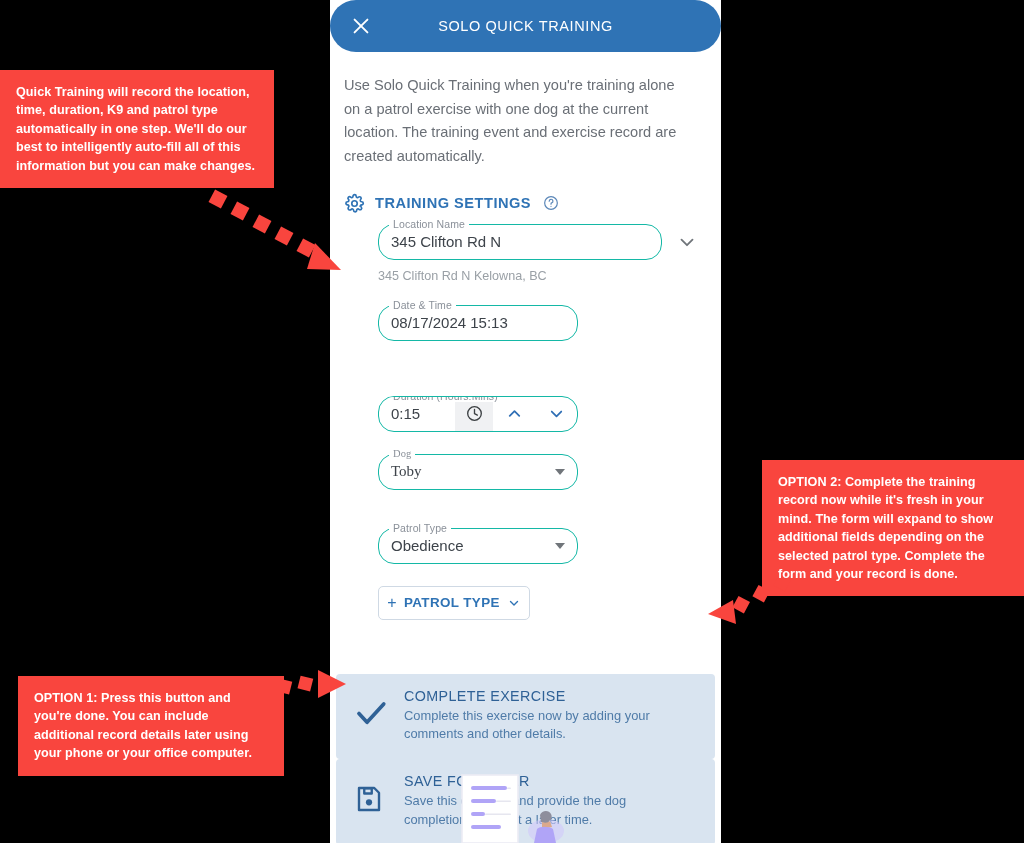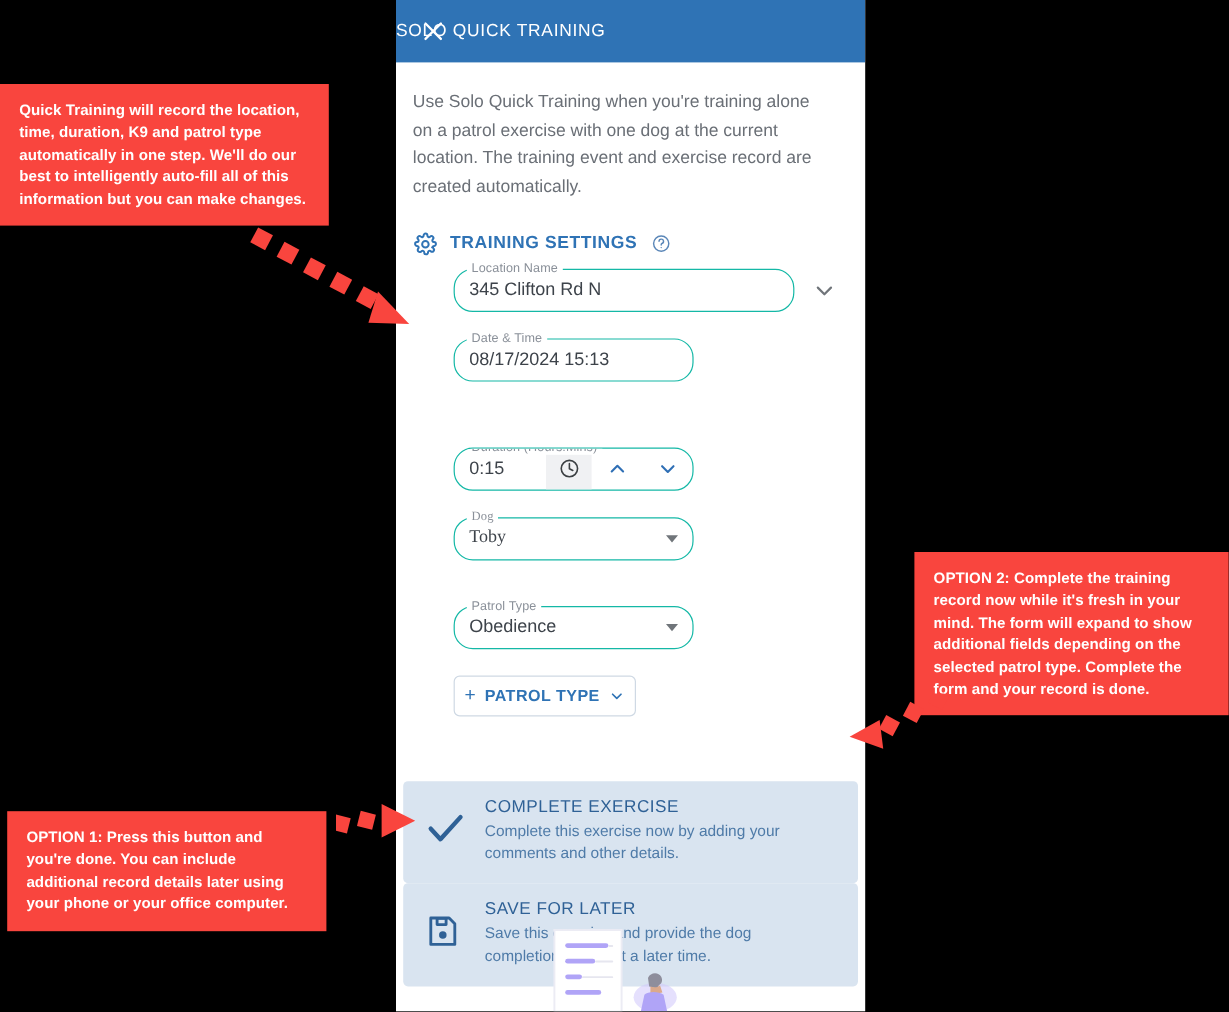--- a/index.html
+++ b/index.html
@@ -11,21 +11,21 @@
   }
   #root { position: relative; width: 1024px; height: 843px; background: #000; }
 
   
   .phone-panel {
     position: absolute; left: 330px; top: 0; width: 391px; height: 843px;
     background: #ffffff; overflow: hidden;
   }
   .app-header {
     height: 52px; background: #2f73b5; position: relative;
-    display: flex; align-items: center; justify-content: flex-start;
+    display: flex; align-items: center; justify-content: center; border-radius: 26px;
   }
   .close-icon {
     position: absolute; left: 20px; top: 50%; transform: translateY(-50%);
     width: 22px; height: 22px; cursor: pointer;
   }
   .close-icon svg { display: block; }
   .app-title {
     color: #ffffff; font-size: 14.5px; font-weight: 500; letter-spacing: .6px;
   }
 
@@ -126,21 +126,21 @@
   .illus { position: absolute; left: 0; bottom: 0; width: 391px; height: 110px; }
 
   
   .callout {
     position: absolute; background: #f9453e; color: #ffffff;
     font-size: 12.6px; font-weight: bold; line-height: 1.46;
     padding: 13px 15px 13px 16px; letter-spacing: .05px;
   }
   .co-1 { left: 0px;   top: 70px;  width: 274px; }
   .co-2 { left: 762px; top: 460px; width: 262px; }
-  .co-3 { left: 6px;  top: 676px; width: 266px; }
+  .co-3 { left: 18px;  top: 676px; width: 266px; }
 
   .arrow-svg { position: absolute; pointer-events: none; }
 </style>
 </head>
 <body>
 
 <div id="root">
 
   <div class="phone-panel">
 
@@ -177,20 +177,21 @@
       <div class="outlined fld-location">
         <span class="legend">Location Name</span>
         <span class="value" title="Location Name">345 Clifton Rd N</span>
       </div>
       <span class="chev-outside">
         <svg viewBox="0 0 24 24" width="22" height="22" fill="none" stroke="currentColor" stroke-width="2" stroke-linecap="round" stroke-linejoin="round">
           <polyline points="6 9.5 12 15.5 18 9.5"></polyline>
         </svg>
       </span>
     </div>
+    <div class="sub-hint">345 Clifton Rd N Kelowna, BC</div>
 
     <div class="spacer-22"></div>
 
     <div class="field-row">
       <div class="outlined fld-datetime">
         <span class="legend">Date &amp; Time</span>
         <span class="value" title="MM/DD/YYYY HH:MM">08/17/2024 15:13</span>
       </div>
     </div>
 

